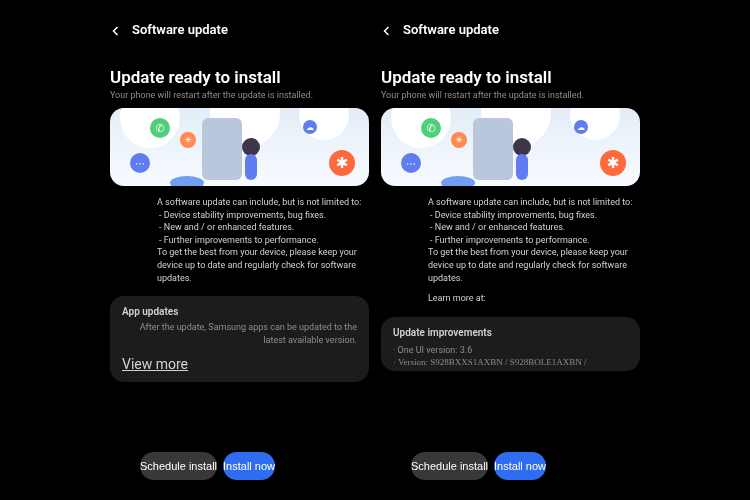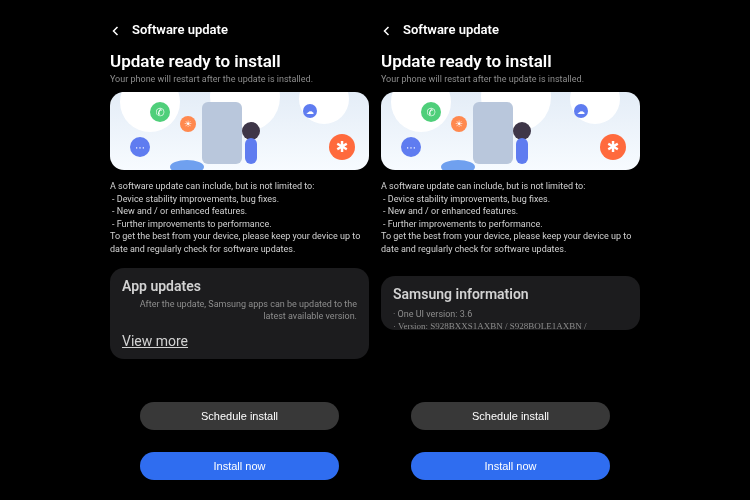--- a/index.html
+++ b/index.html
@@ -22,21 +22,21 @@
     min-width: 0;
   }
   .hdr {
     display: flex;
     align-items: flex-start;
     gap: 10px;
     padding: 2px 0 6px 0;
   }
   .hdr svg { width: 12px; height: 12px; }
   .hdr-title { font-size: 13px; font-weight: 600; }
-  .main-title { font-size: 17px; font-weight: 600; margin-top: 4px; }
+  .main-title { font-size: 17px; font-weight: 600; margin-top: 20px; }
   .sub { font-size: 9px; color: #8d8d8d; margin-top: 3px; }
   .illus {
     margin-top: 8px;
     border-radius: 14px;
     height: 78px;
     background: linear-gradient(180deg,#e4edf7 0%, #f7fbff 100%);
     position: relative;
     overflow: hidden;
   }
   .cloud {
@@ -58,41 +58,41 @@
   }
   .person {
     position:absolute;
     border-radius:50%;
   }
   .desc {
     font-size: 9px;
     color: #d2d2d2;
     line-height: 1.4;
     margin-top: 10px;
+    margin-left: 47px;
   }
   .desc .item::before { content: "- "; }
   .link { color: #3a7fef; text-decoration: underline; word-break: break-all; }
   .card {
     background: #1c1c1e;
     border-radius: 14px;
     padding: 10px 12px;
     margin-top: 12px;
   }
-  .card-title { font-size: 14px; color: #d2d2d2; font-weight: 600; }
+  .card-title { font-size: 10px; color: #d2d2d2; font-weight: 600; }
   .card-body { font-size: 9px; color: #8d8d8d; margin-top: 4px; line-height:1.4;text-align:right; }
   .card-link { font-size: 14px; color: #d2d2d2; margin-top: 10px; text-decoration: underline; }
   .info-item { font-size:9px; color:#8d8d8d; line-height:1.4;}
   .info-item::before { content:"· ";}
   .btns {
     margin-top: auto;
     display: flex;
-    flex-direction: column;
-    gap: 22px;
+    flex-direction: row;
+    gap: 6px;
     padding: 0 30px;
-    justify-content: space-between;
   }
   .btn {
     border: none;
     border-radius: 18px;
     padding: 8px 0;
     font-size: 11px;
     font-weight: 500;
     text-align: center;
     cursor: pointer;
   }
@@ -181,24 +181,25 @@
 
   <div class="desc">
     <div>A software update can include, but is not limited to:</div>
     <div style="padding-left:2px;">
       <div class="item">Device stability improvements, bug fixes.</div>
       <div class="item">New and / or enhanced features.</div>
       <div class="item">Further improvements to performance.</div>
     </div>
     <div>To get the best from your device, please keep your device up to date and regularly check for software updates.</div>
     <div style="height:8px;"></div>
+    <div>Learn more at:</div>
   </div>
 
   <div class="card" style="padding-bottom:6px;overflow:hidden;height:38px;">
-    <div class="card-title">Samsung information</div>
+    <div class="card-title">Update improvements</div>
     <div style="height:6px;"></div>
     <div class="info-item">One UI version: 3.6</div>
     <div class="info-item truncate">Version: S928BXXS1AXBN / S928BOLE1AXBN /</div>
   </div>
 
   <div class="btns">
     <button class="btn btn-sec">Schedule install</button>
     <button class="btn btn-pri">Install now</button>
   </div>
 </div>

